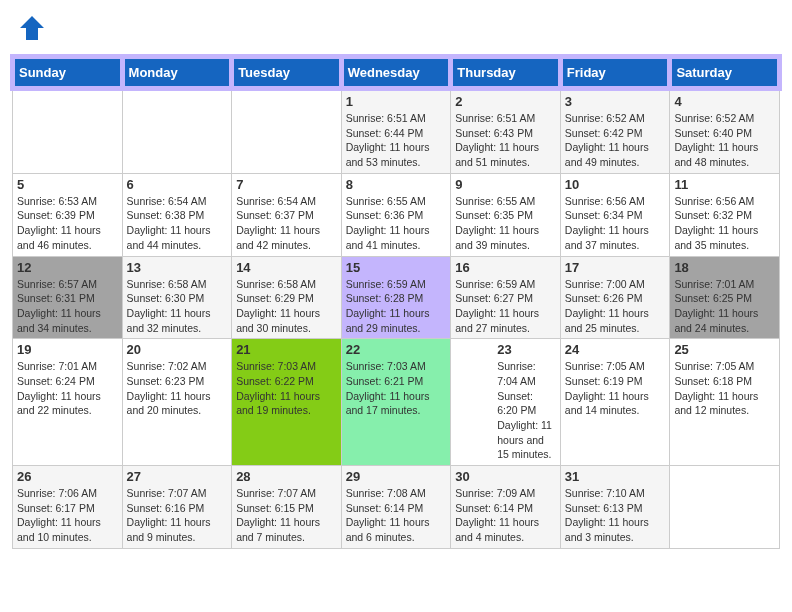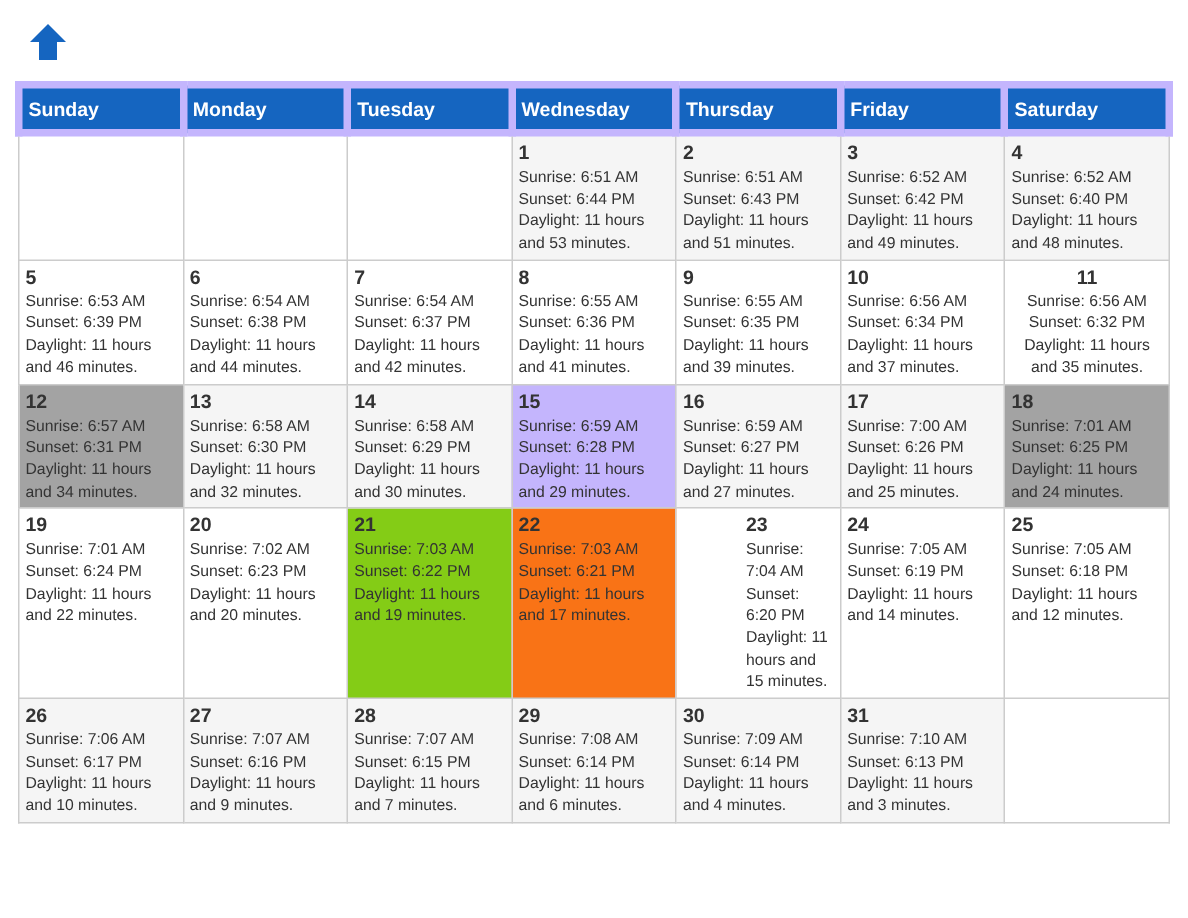--- a/index.html
+++ b/index.html
@@ -198,21 +198,21 @@
 Daylight: 11 hours
 and 39 minutes.</div>
         </td>
         <td style="background: rgb(255, 255, 255);">
           <span class="day-number">10</span>
           <div class="day-info">Sunrise: 6:56 AM
 Sunset: 6:34 PM
 Daylight: 11 hours
 and 37 minutes.</div>
         </td>
-        <td style="background: rgb(255, 255, 255); text-align: center;">
+        <td style="background: rgb(255, 255, 255);">
           <span class="day-number">11</span>
           <div class="day-info">Sunrise: 6:56 AM
 Sunset: 6:32 PM
 Daylight: 11 hours
 and 35 minutes.</div>
         </td>
       </tr>
       <tr>
         <td style="background: #a3a3a3; margin-left: 40px;">
           <span class="day-number">12</span>
@@ -279,21 +279,21 @@
 Daylight: 11 hours
 and 20 minutes.</div>
         </td>
         <td style="background: #84cc16;">
           <span class="day-number">21</span>
           <div class="day-info">Sunrise: 7:03 AM
 Sunset: 6:22 PM
 Daylight: 11 hours
 and 19 minutes.</div>
         </td>
-        <td style="background: #f97316; margin-top: 24px;">
+        <td style="background: #86efac; margin-top: 24px;">
           <span class="day-number">22</span>
           <div class="day-info">Sunrise: 7:03 AM
 Sunset: 6:21 PM
 Daylight: 11 hours
 and 17 minutes.</div>
         </td>
         <td style="background: rgb(255, 255, 255); padding-left: 46px;">
           <span class="day-number">23</span>
           <div class="day-info">Sunrise: 7:04 AM
 Sunset: 6:20 PM

